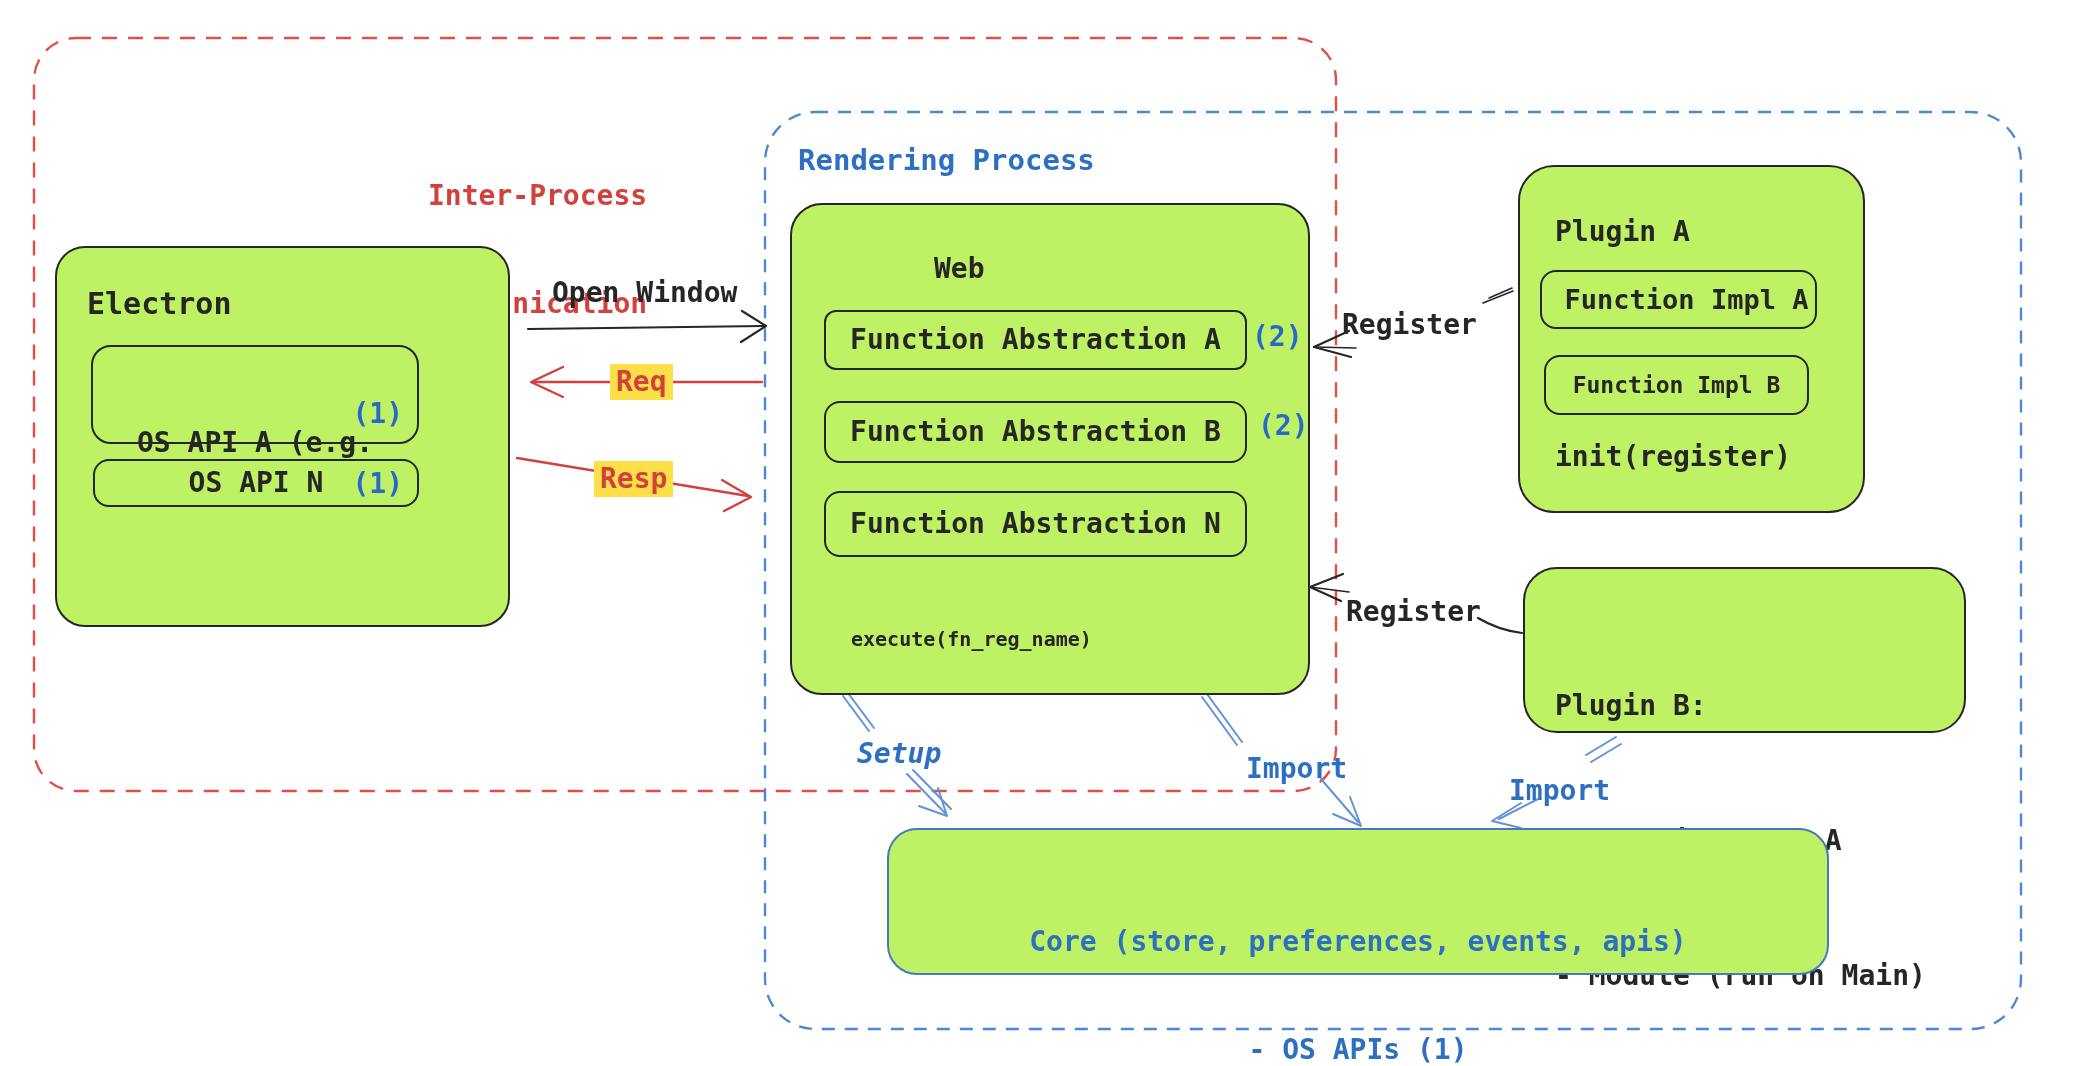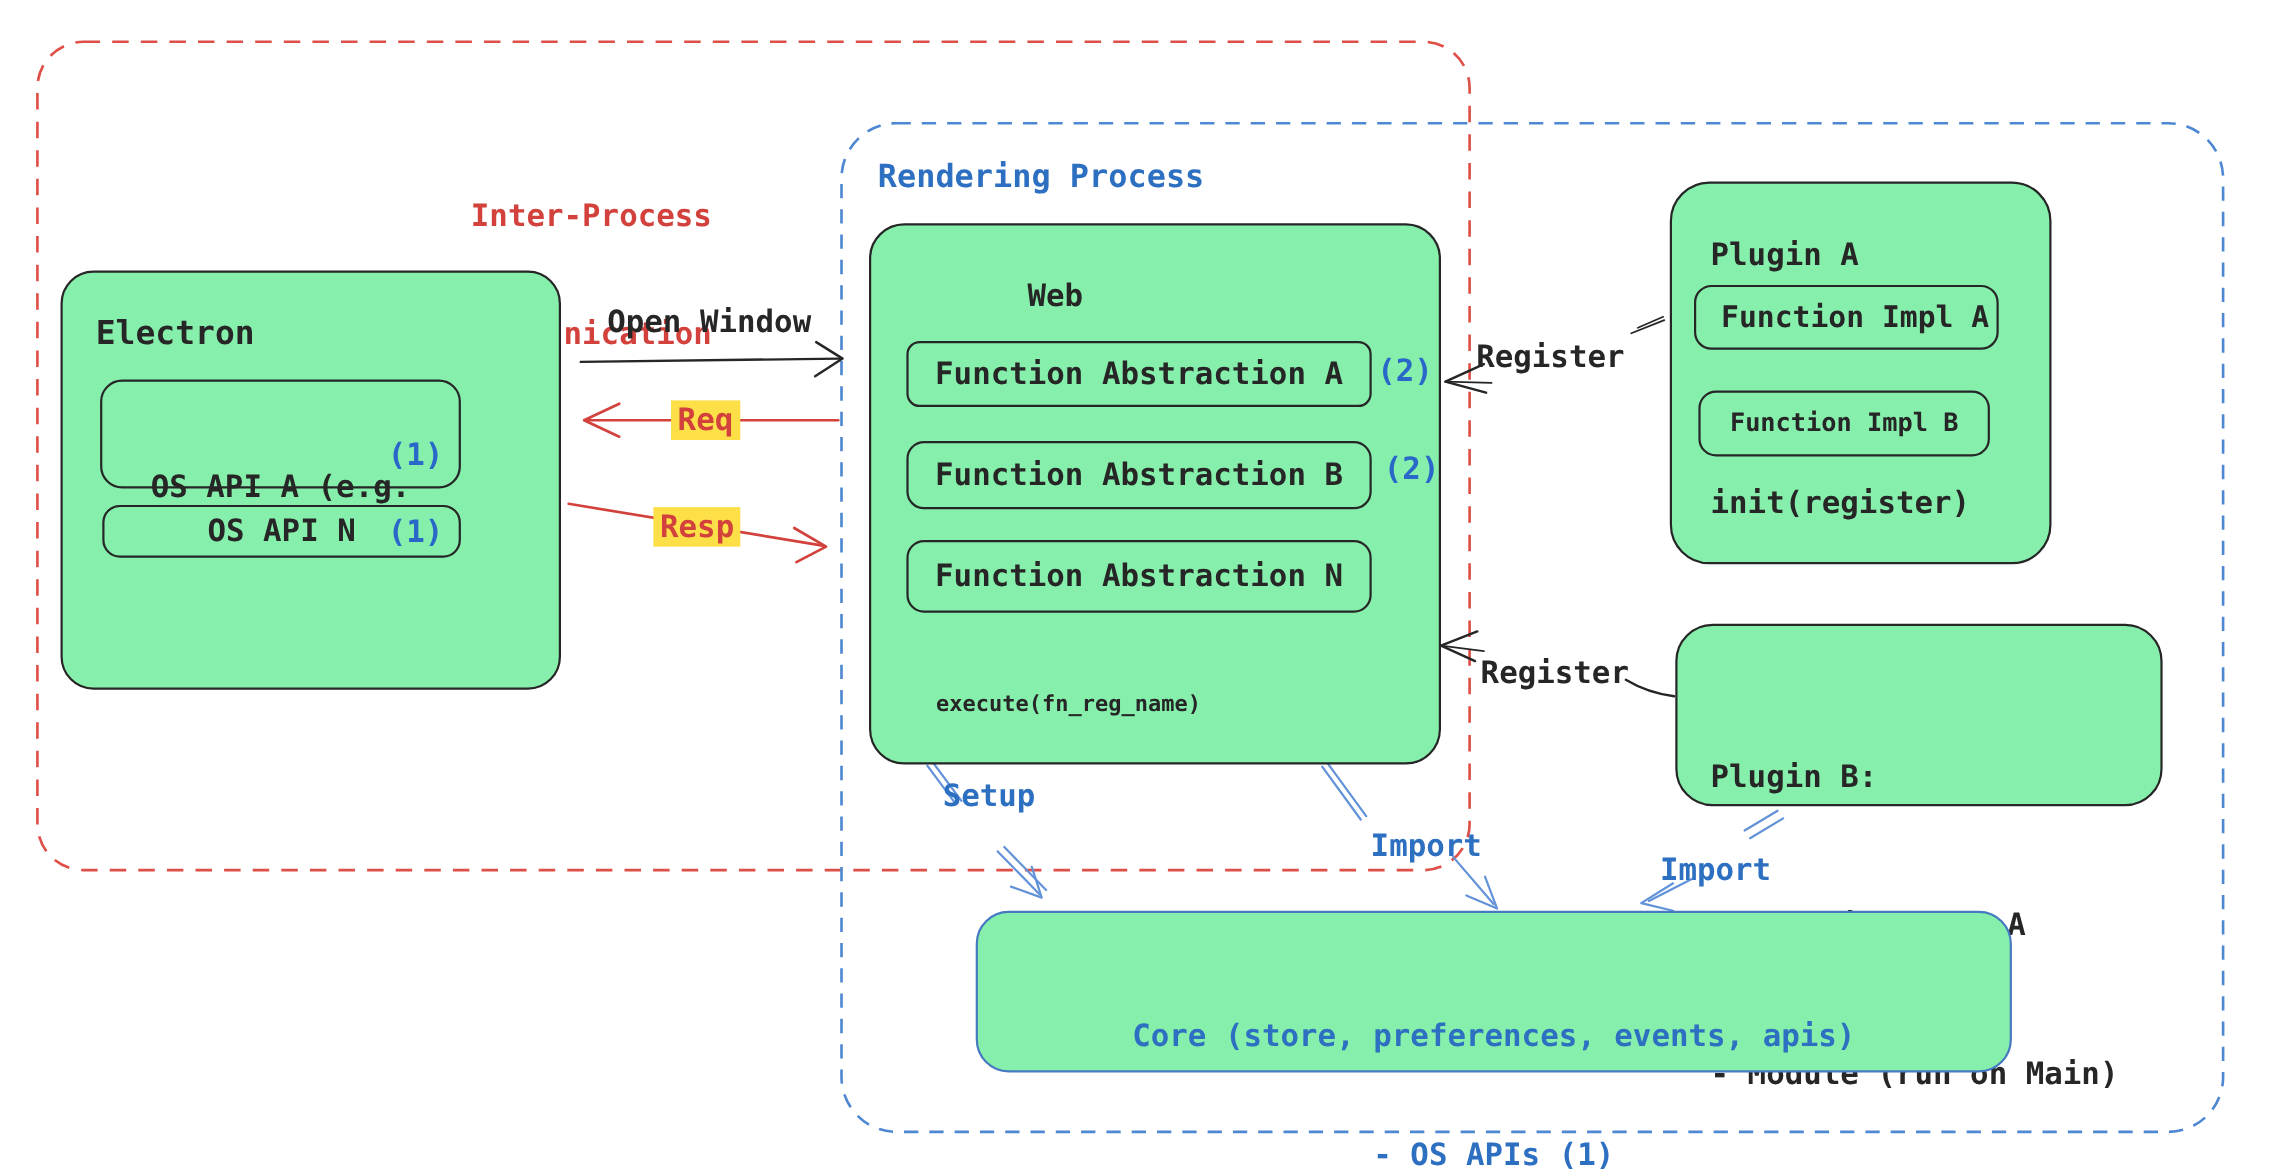--- a/index.html
+++ b/index.html
@@ -14,21 +14,21 @@
   }
   html,body{margin:0;padding:0;background:#ffffff;}
   #canvas{
     position:relative;width:2074px;height:1066px;background:#ffffff;
     font-family:"DejaVu Sans Mono","Liberation Mono",monospace;
     font-weight:600;color:var(--ink);overflow:hidden;
   }
   .abs{position:absolute;}
   .lbl{font-size:28px;line-height:36px;white-space:pre;}
   .box{
-    position:absolute;background:#86efac;border:2.5px solid var(--ink);
+    position:absolute;background:#bef264;border:2.5px solid var(--ink);
     box-sizing:border-box;
   }
   .center{display:flex;align-items:center;justify-content:center;}
   .red{color:var(--red);}
   .blue{color:var(--blue-text);}
   .badge{color:var(--blue-badge);}
   .onwire{background:#fde047;padding:0 6px;}
   svg.layer{position:absolute;left:0;top:0;z-index:1;}
   .z2{z-index:2;}
   .s-ink{stroke:var(--ink);stroke-width:2.2;fill:none;stroke-linecap:round;stroke-linejoin:round;}
@@ -130,40 +130,40 @@
 
     <div class="abs lbl" style="left:59px;top:380px;font-size:20px;margin-top:36px;">execute(fn_reg_name)</div>
   </div>
 
   <div class="abs lbl z2" style="left:1342px;top:307px;">Register</div>
   <div class="abs lbl z2" style="left:1346px;top:594px;">Register</div>
 
   <div class="box z2" style="left:1518px;top:165px;width:347px;height:348px;border-radius:36px;">
     <div class="abs lbl" style="left:35px;top:47px;">Plugin A</div>
 
-    <div class="box center" style="left:20px;top:92px;width:277px;height:59px;border-radius:16px;border-width:2px;padding-left:16px;">
+    <div class="box center" style="left:20px;top:103px;width:277px;height:59px;border-radius:16px;border-width:2px;padding-left:16px;">
       <span class="lbl" style="font-size:27px;">Function Impl A</span>
     </div>
 
     <div class="box center" style="left:24px;top:188px;width:265px;height:60px;border-radius:16px;border-width:2px;">
       <span class="lbl" style="font-size:23px;">Function Impl B</span>
     </div>
 
     <div class="abs lbl" style="left:35px;top:272px;">init(register)</div>
   </div>
 
   <div class="box z2" style="left:1523px;top:567px;width:443px;height:166px;border-radius:34px;">
     <div class="abs lbl" style="left:30px;top:24px;line-height:45px;">
       <div>Plugin B:</div>
       <div>- Function Impl A</div>
       <div>- Module (run on Main)</div>
     </div>
   </div>
 
-  <div class="abs lbl blue z2" style="left:857px;top:706px;">Setup</div>
+  <div class="abs lbl blue z2" style="left:857px;top:736px;font-style:italic;">Setup</div>
   <div class="abs lbl blue z2" style="left:1246px;top:751px;">Import</div>
   <div class="abs lbl blue z2" style="left:1509px;top:773px;">Import</div>
 
   <div class="box z2" style="left:887px;top:828px;width:942px;height:147px;border-radius:30px;border:2px solid var(--core-border);">
     <div class="abs lbl blue" style="left:0;top:22px;width:100%;text-align:center;">
       <div>Core (store, preferences, events, apis)</div>
       <div>- OS APIs (1)</div>
       
     </div>
   </div>

